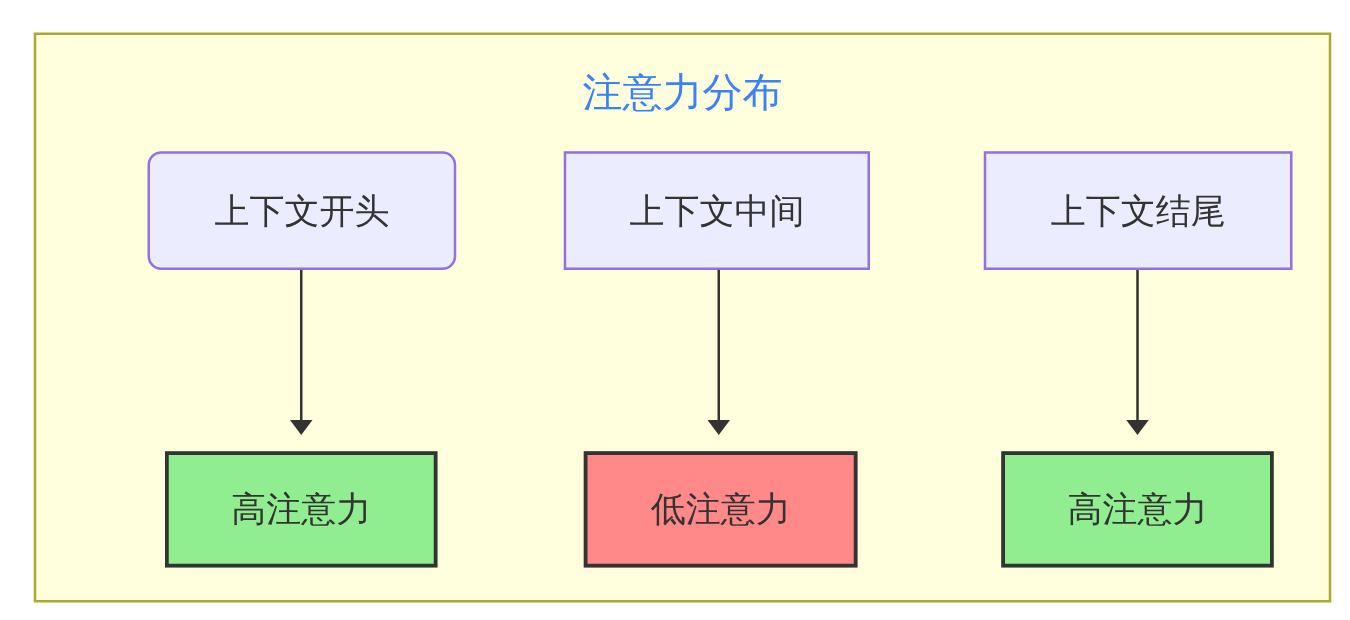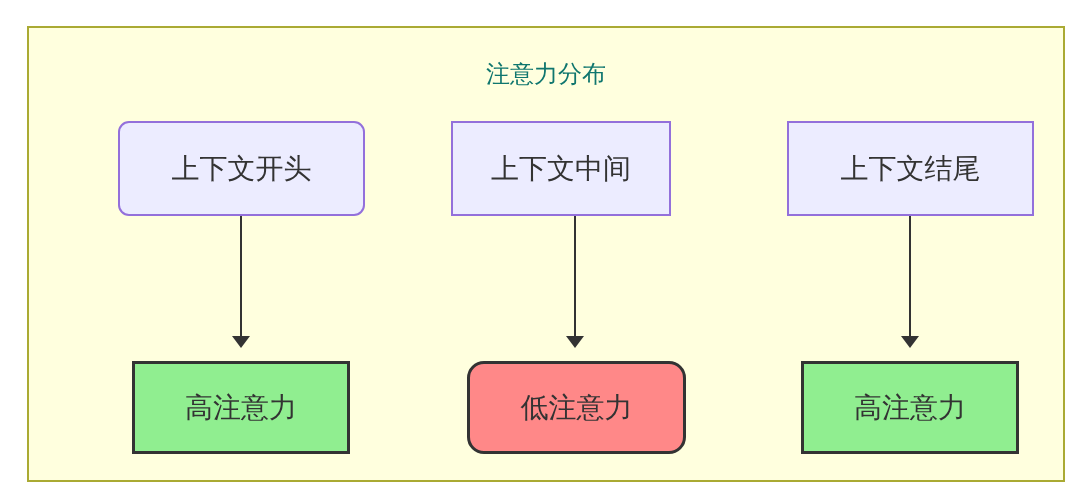--- a/index.html
+++ b/index.html
@@ -21,51 +21,51 @@
     box-sizing: border-box;
     background: #FFFFDE;
     border: 2px solid #AAAA33;
   }
   .cluster-title {
     position: absolute;
     left: 0;
     top: 30px;
     width: 100%;
     text-align: center;
-    font-size: 24px;
+    font-size: 32px;
     line-height: 32px;
-    color: #0f766e;
+    color: #3b82f6;
   }
   .node {
     position: absolute;
     box-sizing: border-box;
     display: flex;
     align-items: center;
     justify-content: center;
     font-size: 28px;
     color: #333333;
     text-align: center;
   }
   .ctx-node {
     top: 93px;
     height: 95px;
     background: #ECECFF;
     border: 2px solid #9370DB;
   }
   .ctx-1 { left: 89px;  width: 247px; border-radius: 11px; }
-  .ctx-2 { left: 422px; width: 220px; }
+  .ctx-2 { left: 422px; width: 245px; }
   .ctx-3 { left: 758px; width: 247px; }
   .result-node {
     top: 321px;
     height: 93px;
     border: 3px solid #333333;
     margin-top: 12px;
   }
   .high { background: #90EE90; }
-  .low  { background: #FF8888; border-radius: 17px; }
+  .low  { background: #FF8888; }
   .res-1 { left: 103px; width: 218px; }
   .res-2 { left: 438px; width: 219px; }
   .res-3 { left: 772px; width: 218px; }
   .arrow {
     position: absolute;
     top: 188px;
     width: 18px;
     height: 132px;
     display: flex;
     flex-direction: column;

